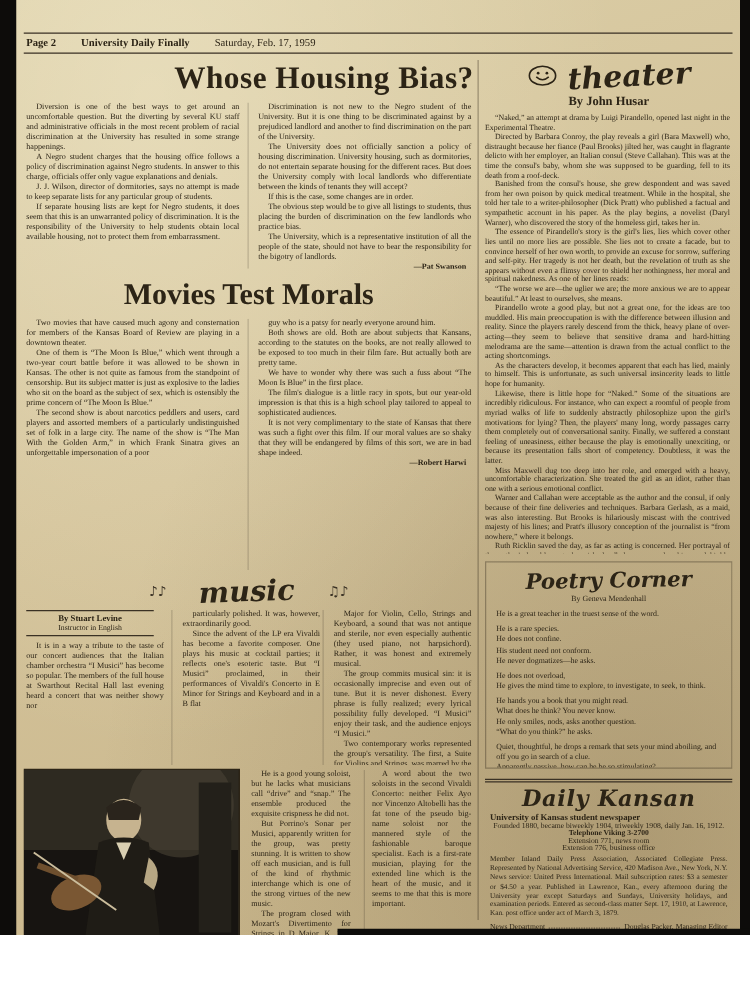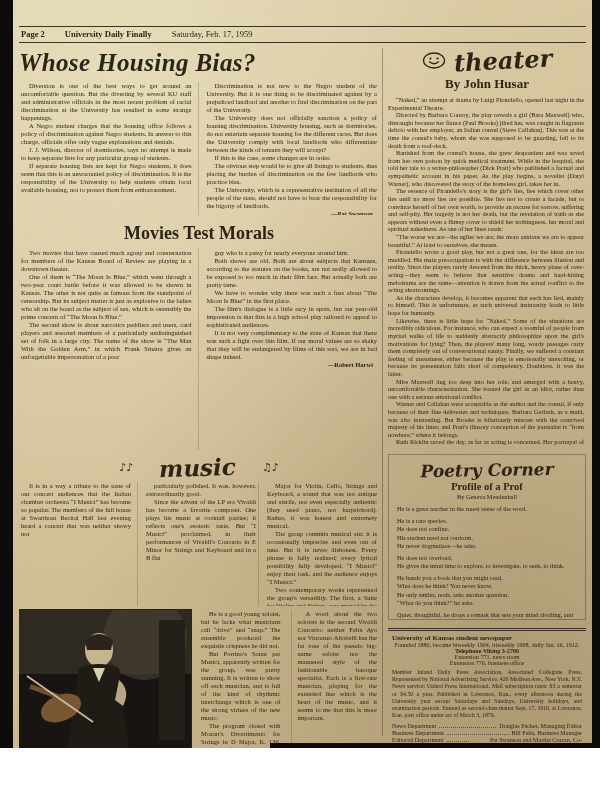--- a/index.html
+++ b/index.html
@@ -28,22 +28,22 @@
   }
   .masthead .b { font-weight:bold; }
 
   .vrule { position:absolute; left:382px; top:48px; bottom:12px; width:1px;
     background:rgba(58,47,33,.4); z-index:1; }
 
   
   .left-region  { position:absolute; left:19px; top:46px; width:360px; bottom:0; overflow:hidden; }
   .right-region { position:absolute; left:388px; top:46px; width:198px; bottom:4px; overflow:hidden; }
 
-  h1.housing-title { font-size:25px; font-weight:bold; text-align:left; margin:3px 0 5px; letter-spacing:.4px;font-style:italic; }
-  h2.movies-title  { font-size:18px; font-weight:bold; text-align:center; margin:8px 0 5px; }
+  h1.housing-title { font-size:25px; font-weight:bold; text-align:right; margin:3px 0 5px; letter-spacing:.4px; }
+  h2.movies-title  { font-size:24px; font-weight:bold; text-align:center; margin:8px 0 5px; }
 
   .cols { display:flex; }
   .cols .col { flex:1; padding:0 6px 0 2px; }
   .cols .col + .col { border-left:1px solid rgba(60,50,35,.22); padding-left:8px; padding-right:2px; }
 
   .bodytext, .bodytext p, .col p {
     font-size:6.5px; line-height:1.23; text-align:justify;
   }
   .col p { text-indent:8px; margin:0; }
   .signed p:last-child { text-align:right; text-indent:0; font-weight:bold; padding-right:4px; }
@@ -68,21 +68,21 @@
   .photo-row .col { flex:1; overflow:hidden; padding:0 2px; }
   .photo-row .col + .col { border-left:1px solid rgba(60,50,35,.22); padding-left:6px; }
 
   .caption { margin-top:3px; width:258px; font-size:6.7px; font-weight:bold;
     line-height:1.22; text-align:justify; }
 
   
   .theater-header { text-align:center; margin-bottom:4px; }
   .theater-word { display:flex; align-items:center; justify-content:center; gap:8px; }
   .theater-word .script { font-size:24px; transform:rotate(-3deg); }
-  .theater-by { font-size:13px; font-weight:bold; margin-top:1px; }
+  .theater-by { font-size:10px; font-weight:bold; margin-top:1px; }
   .theater-body { height:352px; overflow:hidden; padding-right:2px; }
   .theater-body p { font-size:6.3px; line-height:1.21; text-align:justify; text-indent:8px; margin:0; }
 
   .poetry-box { margin-top:6px; border:1px solid rgba(60,50,35,.4); padding:5px 8px 16px; height:166px; overflow:hidden; }
   .poetry-title { font-size:17px; text-align:center; transform:rotate(-1deg); }
   .poetry-sub { font-size:10.5px; font-weight:bold; text-align:center; margin-top:1px; }
   .poetry-by { font-size:6.3px; text-align:center; margin:1px 0 5px; }
   .poem p { font-size:6.3px; line-height:1.3; margin:0 0 4px; white-space:pre-line; }
 
   .kansan-box { margin-top:8px; border-top:3px double #3a3124; border-bottom:1px solid #3a3124;
@@ -151,20 +151,24 @@
     </div>
 
     <div class="music-header">
       <span class="notes">♪♪</span>
       <span class="script">music</span>
       <span class="notes">♫♪</span>
     </div>
 
     <div class="cols music-top">
       <div class="col">
+        <div class="byline-box">
+          <div class="l1">By Stuart Levine</div>
+          <div class="l2">Instructor in English</div>
+        </div>
         <div>
             <p>It is in a way a tribute to the taste of our concert audiences that the Italian chamber orchestra “I Musici” has become so popular. The members of the full house at Swarthout Recital Hall last evening heard a concert that was neither showy nor</p>
           </div>
       </div>
       <div class="col">
           <p>particularly polished. It was, however, extraordinarily good.</p>
           <p>Since the advent of the LP era Vivaldi has become a favorite composer. One plays his music at cocktail parties; it reflects one's esoteric taste. But “I Musici” proclaimed, in their performances of Vivaldi's Concerto in E Minor for Strings and Keyboard and in a B flat</p>
         </div>
       <div class="col">
           <p>Major for Violin, Cello, Strings and Keyboard, a sound that was not antique and sterile, nor even especially authentic (they used piano, not harpsichord). Rather, it was honest and extremely musical.</p>
@@ -226,41 +230,41 @@
         <p>Pirandello wrote a good play, but not a great one, for the ideas are too muddled. His main preoccupation is with the difference between illusion and reality. Since the players rarely descend from the thick, heavy plane of over-acting—they seem to believe that sensitive drama and hard-hitting melodrama are the same—attention is drawn from the actual conflict to the acting shortcomings.</p>
         <p>As the characters develop, it becomes apparent that each has lied, mainly to himself. This is unfortunate, as such universal insincerity leads to little hope for humanity.</p>
         <p>Likewise, there is little hope for “Naked.” Some of the situations are incredibly ridiculous. For instance, who can expect a roomful of people from myriad walks of life to suddenly abstractly philosophize upon the girl's motivations for lying? Then, the players' many long, wordy passages carry them completely out of conversational sanity. Finally, we suffered a constant feeling of uneasiness, either because the play is emotionally unexciting, or because its presentation falls short of competency. Doubtless, it was the latter.</p>
         <p>Miss Maxwell dug too deep into her role, and emerged with a heavy, uncomfortable characterization. She treated the girl as an idiot, rather than one with a serious emotional conflict.</p>
         <p>Warner and Callahan were acceptable as the author and the consul, if only because of their fine deliveries and techniques. Barbara Gerlash, as a maid, was also interesting. But Brooks is hilariously miscast with the contrived majesty of his lines; and Pratt's illusory conception of the journalist is “from nowhere,” where it belongs.</p>
         <p>Ruth Ricklin saved the day, as far as acting is concerned. Her portrayal of the author's lovable, yet shrewish, landlady was an absorbing and highly credible analysis.</p>
       </div>
 
     <div class="poetry-box">
       <div class="script poetry-title">Poetry Corner</div>
-      <div class="poetry-sub">Profile of a Prof</div>
       <div class="poetry-by">By Geneva Mendenhall</div>
       <div class="poem">
           <p>He is a great teacher in the truest sense of the word.</p>
           <p>He is a rare species.
 He does not confine.
 His student need not conform.
 He never dogmatizes—he asks.</p>
           <p>He does not overload,
 He gives the mind time to explore, to investigate, to seek, to think.</p>
           <p>He hands you a book that you might read.
 What does he think? You never know.
 He only smiles, nods, asks another question.
 “What do you think?” he asks.</p>
           <p>Quiet, thoughtful, he drops a remark that sets your mind aboiling, and off you go in search of a clue.
 Apparently passive, how can he be so stimulating?
 That is his genius—he is a truly great teacher.</p>
         </div>
     </div>
 
     <div class="kansan-box">
+      <div class="kansan-title">Daily Kansan</div>
       <div class="kansan-sub">University of Kansas student newspaper</div>
       <div class="kansan-line">Founded 1880, became biweekly 1904, triweekly 1908, daily Jan. 16, 1912.</div>
       <div class="kansan-line b">Telephone Viking 3-2700</div>
       <div class="kansan-line">Extension 771, news room</div>
       <div class="kansan-line">Extension 776, business office</div>
       <div class="kansan-member">Member Inland Daily Press Association, Associated Collegiate Press. Represented by National Advertising Service, 420 Madison Ave., New York, N.Y. News service: United Press International. Mail subscription rates: $3 a semester or $4.50 a year. Published in Lawrence, Kan., every afternoon during the University year except Saturdays and Sundays, University holidays, and examination periods. Entered as second-class matter Sept. 17, 1910, at Lawrence, Kan. post office under act of March 3, 1879.</div>
 
       <div class="dept-row">
         <span class="dept">News Department</span>
         <span class="leader"></span>

